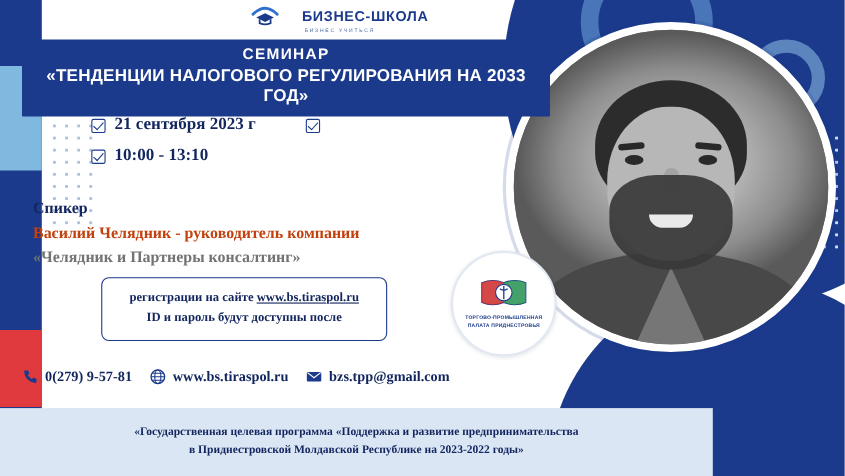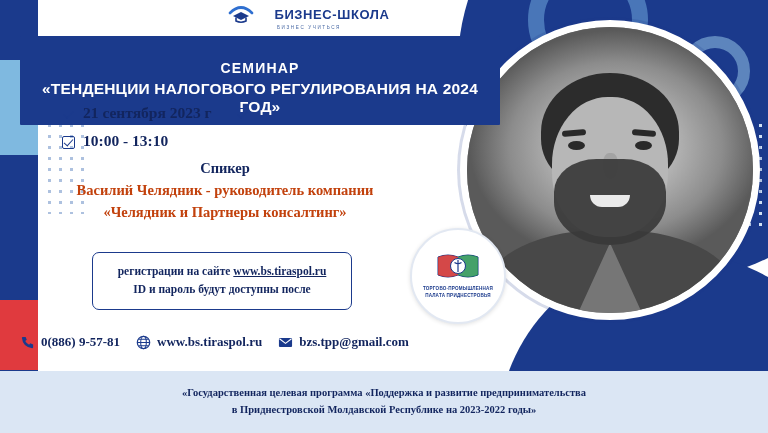--- a/index.html
+++ b/index.html
@@ -167,21 +167,21 @@
   }
   .logo-sub {
     font-family: "Liberation Sans", sans-serif;
     font-size: 4.6px; color: #4a6aa5; letter-spacing: 1.6px;
     margin-top: 1px;
   }
 
   
   .header-band {
     position: absolute; left: 20px; top: 36px;
-    width: 480px; padding: 24px 10px 9px;
+    width: 480px; padding: 5px 10px 9px;
     background: #1b3a8c;
     text-align: center;
     border-radius: 1px;
   }
   .header-kicker {
     font-family: "Liberation Sans", sans-serif;
     color: #ffffff; font-weight: bold; font-size: 14px;
     letter-spacing: 1.2px;
   }
   .header-title {
@@ -189,55 +189,55 @@
     color: #ffffff; font-weight: bold; font-size: 15.5px;
     letter-spacing: .2px; margin-top: 4px;
   }
 
   
   .details {
     position: absolute; left: 62px; top: 104px;
     display: flex; gap: 24px;
   }
   .det-col { display: flex; flex-direction: column; gap: 10px; }
-  .det-item { display: flex; align-items: flex-start; gap: 8px; }
+  .det-item { display: flex; align-items: flex-start; gap: 8px; margin-left: 21px; }
   .cbox {
     width: 13px; height: 13px; margin-top: 4px;
     border: 1.6px solid #1b3a8c; border-radius: 2px;
     position: relative; flex: none;
   }
   .cbox::after {
     content: ""; position: absolute;
     left: 3.4px; top: .2px; width: 4px; height: 8px;
     border: solid #1b3a8c; border-width: 0 1.7px 1.7px 0;
     transform: rotate(42deg);
   }
   .det-text {
     font-family: "Liberation Serif", serif;
     font-size: 15.5px; font-weight: bold; color: #12255e;
     line-height: 1.18;
   }
 
   
   .speaker {
-    position: absolute; left: 30px; top: 160px; width: 390px;
-    text-align: center;
+    position: absolute; left: 30px; top: 182px; width: 390px;
+    text-align: left;
   }
   .speaker-label {
     font-family: "Liberation Serif", serif;
     font-size: 14.5px; font-weight: bold; color: #12255e;
   }
   .speaker-name {
     font-family: "Liberation Serif", serif;
     font-size: 14.5px; font-weight: bold; color: #c2410c;
     margin-top: 5px;
   }
   .speaker-company {
     font-family: "Liberation Serif", serif;
-    font-size: 14.5px; font-weight: bold; color: #c2410c;
+    font-size: 14.5px; font-weight: bold; color: #737373;
     margin-top: 5px;
   }
 
   
   .note-box {
     position: absolute; left: 92px; top: 252px;
     width: 260px; padding: 10px 12px;
     border: 1.6px solid #1b3a8c; border-radius: 7px;
     text-align: center;
   }
@@ -256,21 +256,21 @@
   .contact { display: flex; align-items: center; gap: 6px; }
   .contact-text {
     font-family: "Liberation Serif", serif;
     font-size: 13px; font-weight: bold; color: #12255e;
   }
   .c-icon { width: 15px; height: 15px; flex: none; }
 
   
   .footer-band {
     position: absolute; left: 0; bottom: 0;
-    width: 768px; height: 62px;
+    width: 648px; height: 62px;
     background: #dbe6f4;
     display: flex; flex-direction: column;
     align-items: center; justify-content: center;
     text-align: center;
   }
   .footer-line {
     font-family: "Liberation Serif", serif;
     font-size: 10.5px; font-weight: bold; color: #12255e;
     line-height: 1.6;
   }
@@ -331,21 +331,21 @@
           </svg>
         </span>
         <span class="logo-text">БИЗНЕС-ШКОЛА</span>
       </div>
       <div class="logo-sub">БИЗНЕС УЧИТЬСЯ</div>
     </div>
   </div>
 
   <div class="header-band">
     <div class="header-kicker">СЕМИНАР</div>
-    <div class="header-title">«ТЕНДЕНЦИИ НАЛОГОВОГО РЕГУЛИРОВАНИЯ НА 2024 ГОД»</div>
+    <div class="header-title">«ТЕНДЕНЦИИ НАЛОГОВОГО РЕГУЛИРОВАНИЯ НА 2033 ГОД»</div>
   </div>
 
   <div class="details">
     <div class="det-col">
       <div class="det-item">
         <span class="cbox"></span>
         <span class="det-text">21 сентября 2023 г</span>
       </div>
       <div class="det-item">
         <span class="cbox"></span>
@@ -372,21 +372,21 @@
     <div class="note-line">ID и пароль будут доступны после</div>
   </div>
 
   <div class="contacts">
     <div class="contact">
       <span class="c-icon">
         <svg width="15" height="15" viewBox="0 0 16 16">
           <path d="M3 2 L6 2 L7.2 5 L5.6 6.3 Q7 9 9.7 10.4 L11 8.8 L14 10 L14 13 Q14 14 13 14 Q3 13 2 3 Q2 2 3 2 Z" fill="#1b3a8c"></path>
         </svg>
       </span>
-      <span class="contact-text">0(886) 9-57-81</span>
+      <span class="contact-text">0(279) 9-57-81</span>
     </div>
     <div class="contact">
       <span class="c-icon">
         <svg width="15" height="15" viewBox="0 0 16 16">
           <circle cx="8" cy="8" r="6.6" fill="none" stroke="#1b3a8c" stroke-width="1.3"></circle>
           <ellipse cx="8" cy="8" rx="3" ry="6.6" fill="none" stroke="#1b3a8c" stroke-width="1.1"></ellipse>
           <path d="M1.6 8 H14.4 M2.8 4.6 H13.2 M2.8 11.4 H13.2" stroke="#1b3a8c" stroke-width="1.1"></path>
         </svg>
       </span>
       <span class="contact-text">www.bs.tiraspol.ru</span>

